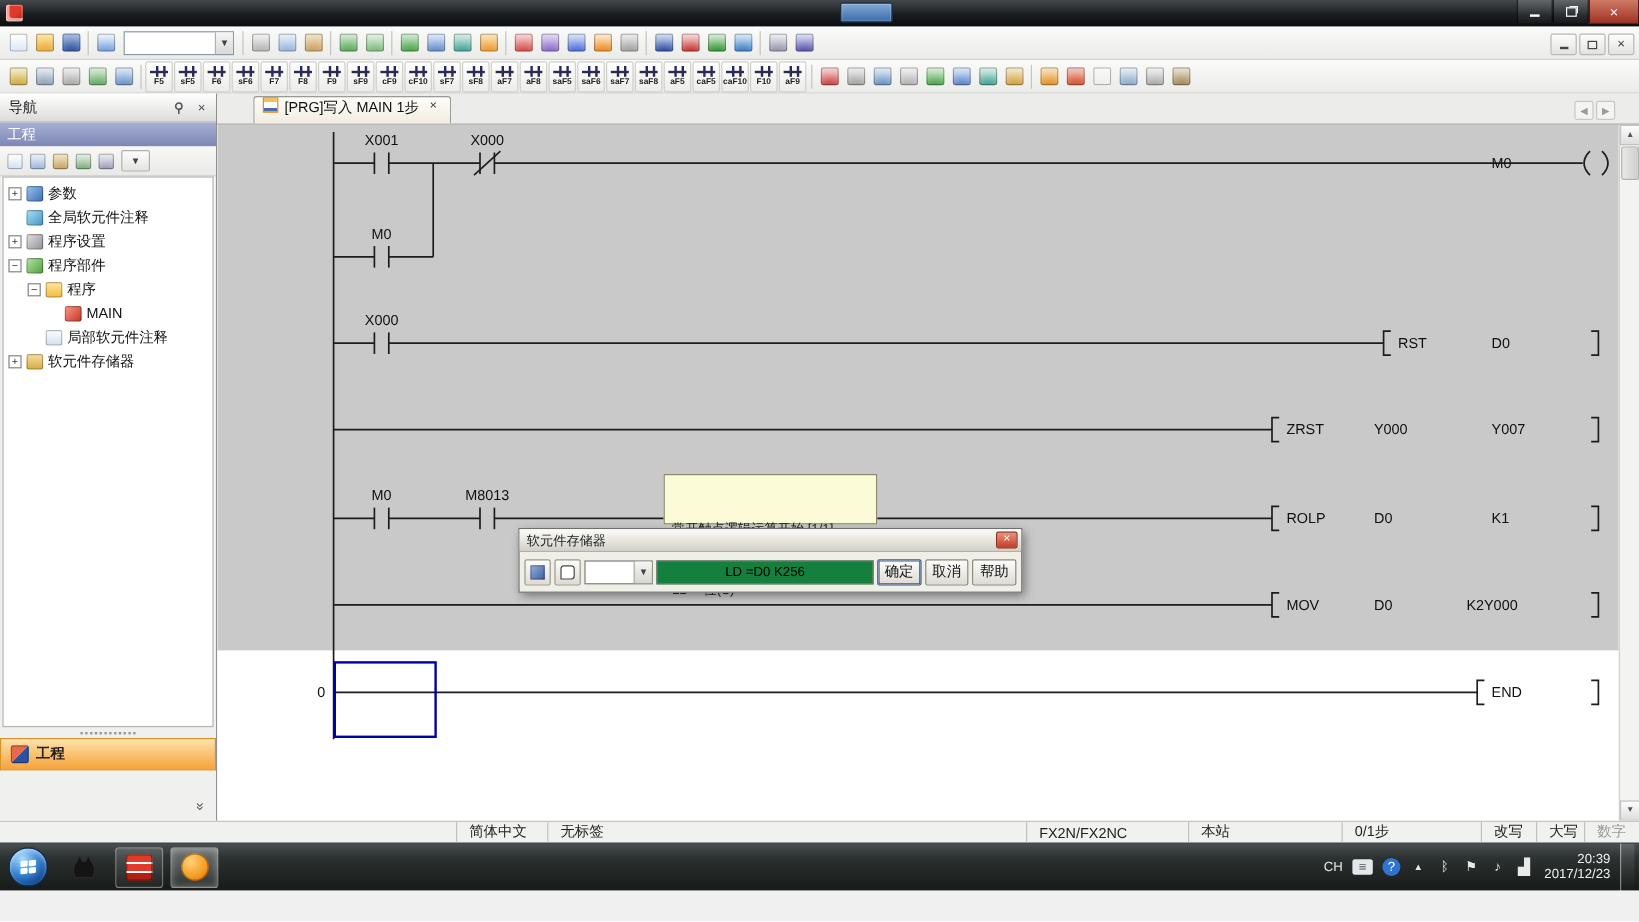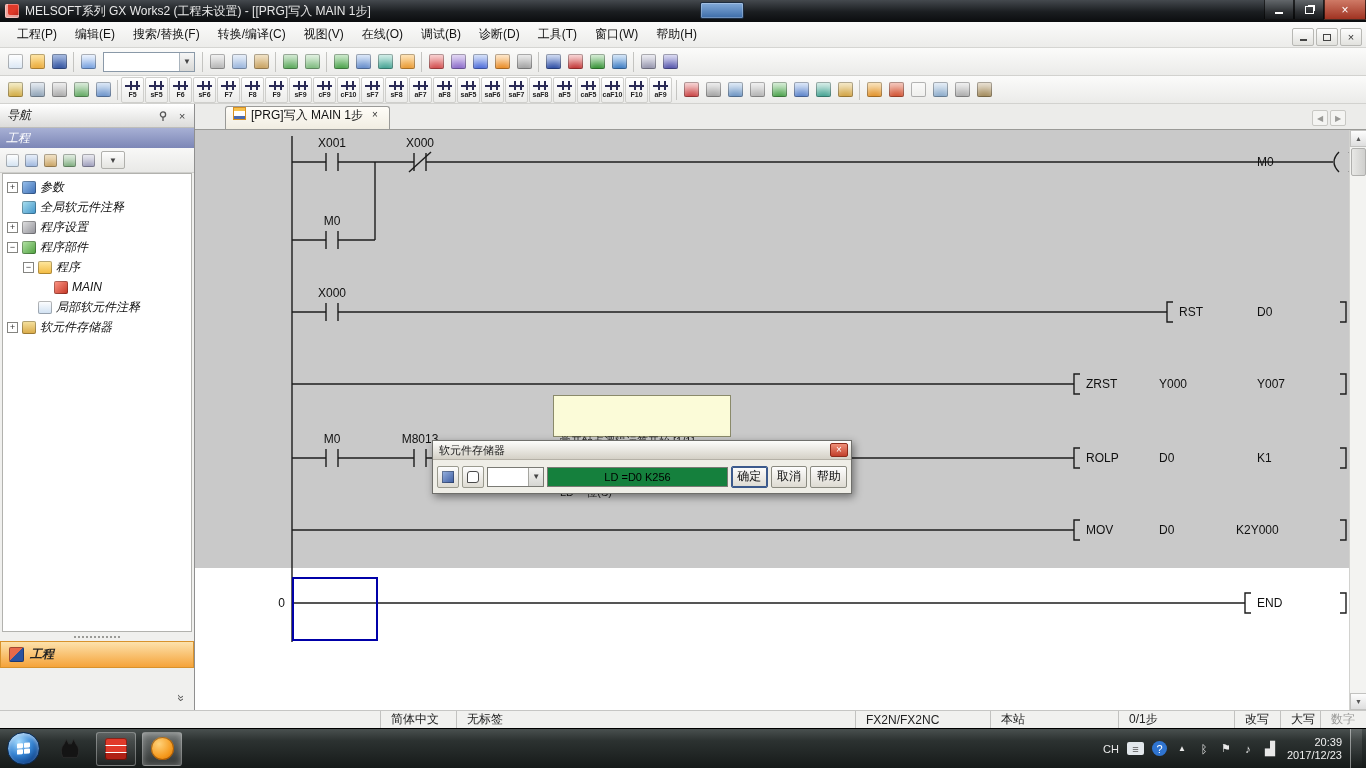--- a/index.html
+++ b/index.html
@@ -31,21 +31,21 @@
 .lbtn{width:23px;height:26px;display:flex;flex-direction:column;align-items:center;justify-content:center;border:1px solid #cfcfcc;border-radius:2px;background:linear-gradient(#ffffff,#ececea);margin-right:1px;}
 .lbtn .g{width:17px;height:11px;position:relative;background:none;box-shadow:none;}
 .lbtn .g::before{content:"";position:absolute;left:1px;right:1px;top:5px;border-top:2px solid #2a2a55;}
 .lbtn .g::after{content:"";position:absolute;left:6px;top:1px;width:4px;height:9px;border-left:2px solid #2a2a55;border-right:2px solid #2a2a55;}
 .lbtn .cap{font-size:7px;line-height:8px;color:#222;}
 .tb-combo{width:92px;height:20px;background:#fff;border:1px solid #8a99a8;display:flex;align-items:stretch;margin:0 4px;}
 .tb-combo .dd{margin-left:auto;width:15px;background:linear-gradient(#f6f6f6,#d8d8d6);border-left:1px solid #aab4bd;font-size:8px;color:#444;display:flex;align-items:center;justify-content:center;}
 
 
 .main{display:flex;height:606px;}
-.nav{width:195px;background:#f0f0ee;border-right:1px solid #8f8f8f;display:flex;flex-direction:column;font-style:italic;}
+.nav{width:181px;background:#f0f0ee;border-right:1px solid #8f8f8f;display:flex;flex-direction:column;}
 .nav-header{height:24px;display:flex;align-items:center;padding:0 4px 0 7px;background:linear-gradient(#ffffff,#dcdcda);border-bottom:1px solid #bdbdba;font-size:12px;color:#222;}
 .nav-header .sp{margin-left:auto;display:flex;gap:3px;}
 .nh-btn{width:16px;height:15px;display:flex;align-items:center;justify-content:center;color:#444;font-size:11px;border-radius:2px;}
 .nav-section{height:20px;background:linear-gradient(#a7b0d4,#7c86b6);color:#fff;font-size:12px;display:flex;align-items:center;padding-left:6px;}
 .nav-tools{height:25px;display:flex;align-items:center;padding:0 3px;border-bottom:1px solid #cfcfcc;background:linear-gradient(#f8f8f7,#e9e9e7);}
 .nav-tools .icon{width:19px;height:20px;}
 .nav-tools .icon .g{width:13px;height:13px;}
 .ddbtn{width:24px;height:18px;margin-left:3px;border:1px solid #b0b0ac;border-radius:2px;background:linear-gradient(#fdfdfd,#e4e4e0);display:flex;align-items:center;justify-content:center;font-size:8px;color:#444;}
 .tree-wrap{flex:1;background:#fff;border:1px solid #b2b2ae;margin:0 2px;overflow:hidden;padding-top:3px;}
 .tree-row{display:flex;align-items:center;height:20px;font-size:12px;color:#111;padding-left:4px;}
@@ -139,57 +139,32 @@
 .clock{margin:0 6px 0 10px;text-align:right;color:#f0f0f0;font-size:11px;line-height:13px;}
 .showdesk{width:12px;height:40px;margin-left:2px;border-left:1px solid rgba(255,255,255,.45);background:linear-gradient(rgba(255,255,255,.14),rgba(255,255,255,0));}
 </style>
 </head>
 <body>
 
 <div id="app">
 
   <div class="titlebar">
     <span class="appicon"></span>
-    <span>MELSOFT系列 GX Works2 (工程未设置) - [[PRG]写入 MAIN 1步]</span>
     <span class="langbox"></span>
     <span class="wbtns">
       <span class="wbtn">
           <i class="gl-min"></i>
         </span>
       <span class="wbtn">
           <i class="gl-rest"></i>
         </span>
       <span class="wbtn close">×</span>
     </span>
   </div>
 
-  <div class="menubar">
-
-      <span class="menu-item">工程(P)</span>
-
-      <span class="menu-item">编辑(E)</span>
-
-      <span class="menu-item">搜索/替换(F)</span>
-
-      <span class="menu-item">转换/编译(C)</span>
-
-      <span class="menu-item">视图(V)</span>
-
-      <span class="menu-item">在线(O)</span>
-
-      <span class="menu-item">调试(B)</span>
-
-      <span class="menu-item">诊断(D)</span>
-
-      <span class="menu-item">工具(T)</span>
-
-      <span class="menu-item">窗口(W)</span>
-
-      <span class="menu-item">帮助(H)</span>
-    </div>
 
   <div style="position:absolute;top:26px;right:4px;height:22px;display:flex;align-items:center;gap:2px;z-index:5;">
     <span class="mdi-btn">
         <i class="gl-min-d"></i>
       </span>
     <span class="mdi-btn">
         <i class="gl-rest-d"></i>
       </span>
     <span class="mdi-btn">×</span>
   </div>

